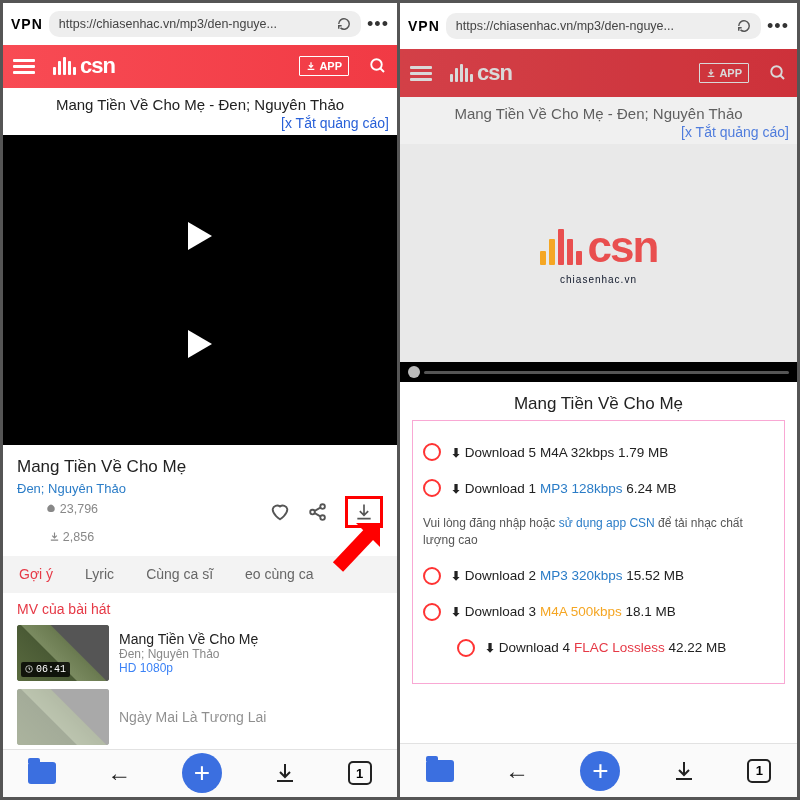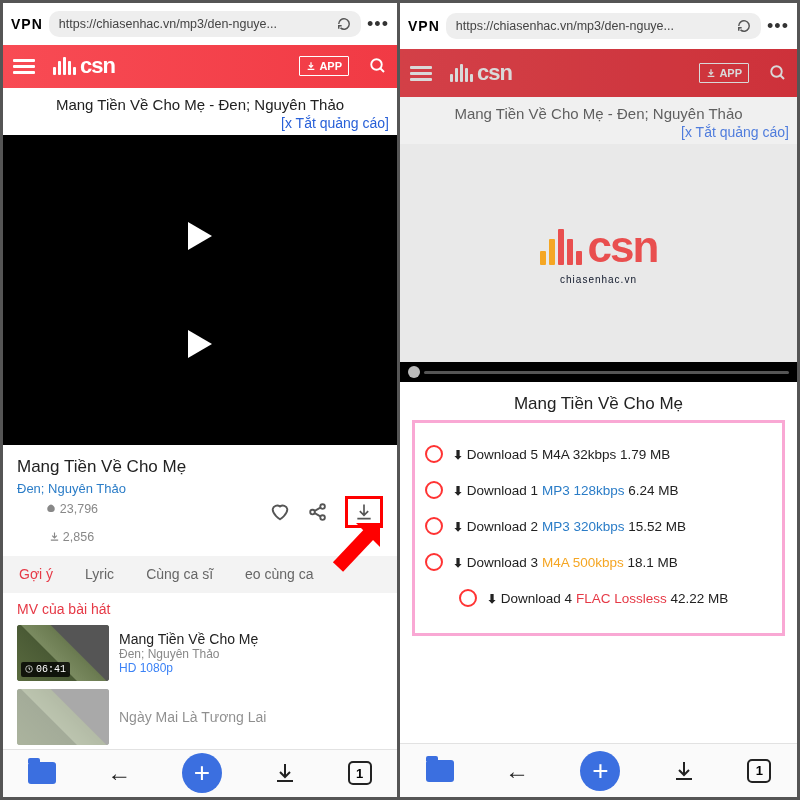--- a/index.html
+++ b/index.html
@@ -74,21 +74,21 @@
   .csn-big .bars span { width: 6px; }
   .csn-big .bars .b1 { background:#f5a623; } .csn-big .bars .b2 {background:#f5a623;} .csn-big .bars .b3{background:#e94f4f;} .csn-big .bars .b4{background:#e94f4f;} .csn-big .bars .b5{background:#e94f4f;}
   .csn-text { font-size: 44px; font-weight: 800; color: #e94f4f; letter-spacing: -2px; }
   .csn-sub { color: #0f172a; font-size: 10px; margin-top: 2px; letter-spacing: 1px;}
   .seek { height: 20px; display: flex; align-items: center; padding: 0 8px; background:#000;}
   .seek-dot { width: 12px; height: 12px; background: #bbb; border-radius: 50%; }
   .seek-line { flex:1; height:3px; background:#555; margin-left:4px; border-radius:2px;}
 
   .modal-area { flex: 1; background: #fff; padding: 12px; position: relative; overflow: hidden; }
   .modal-title { text-align: center; font-size: 17px; color: #222; margin-bottom: 6px; }
-  .dl-list-box { border: 3px solid #f9a8d4; padding: 14px 10px; }
+  .dl-list-box { border: 1px solid #f9a8d4; padding: 14px 10px; }
   .dl-opt { display: flex; align-items: center; gap: 10px; font-size: 13.5px; margin: 8px 0 18px; color: #222; }
   .dl-opt:last-child { margin-bottom: 12px; padding-left: 34px; }
   .radio-o { width: 18px; height: 18px; border: 2.5px solid #f33; border-radius: 50%; flex: none; }
   .dl-ic { font-size: 12px; }
   .fmt-blue { color: #2a7cc7; text-align: right; }
   .fmt-orange { color: #f5a623; }
   .fmt-red { color: #e63946; }
   .login-note { font-size: 12px; color: #555; margin: 6px 0 18px; line-height: 1.4; }
   .login-note a { color: #2a7cc7; text-decoration: none; }
 
@@ -306,20 +306,23 @@
         <div class="dl-opt">
           <div class="radio-o"></div>
           <span><b class="dl-ic">⬇</b> <span>Download 5 </span><span>M4A 32kbps</span><span> 1.79 MB</span></span>
         </div>
 
         <div class="dl-opt">
           <div class="radio-o"></div>
           <span><b class="dl-ic">⬇</b> <span>Download 1 </span><span class="fmt-blue">MP3 128kbps</span><span> 6.24 MB</span></span>
         </div>
 
+        <div class="login-note">
+          <span>Vui lòng đăng nhập hoặc </span><a>sử dụng app CSN</a><span> để tải nhạc chất lượng cao</span>
+        </div>
 
         <div class="dl-opt">
           <div class="radio-o"></div>
           <span><b class="dl-ic">⬇</b> <span>Download 2 </span><span class="fmt-blue">MP3 320kbps</span><span> 15.52 MB</span></span>
         </div>
 
         <div class="dl-opt">
           <div class="radio-o"></div>
           <span><b class="dl-ic">⬇</b> <span>Download 3 </span><span class="fmt-orange">M4A 500kbps</span><span> 18.1 MB</span></span>
         </div>

